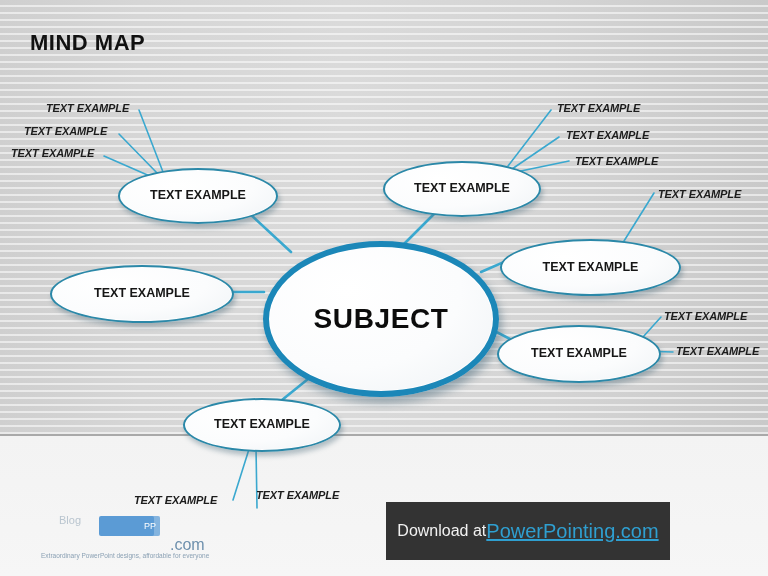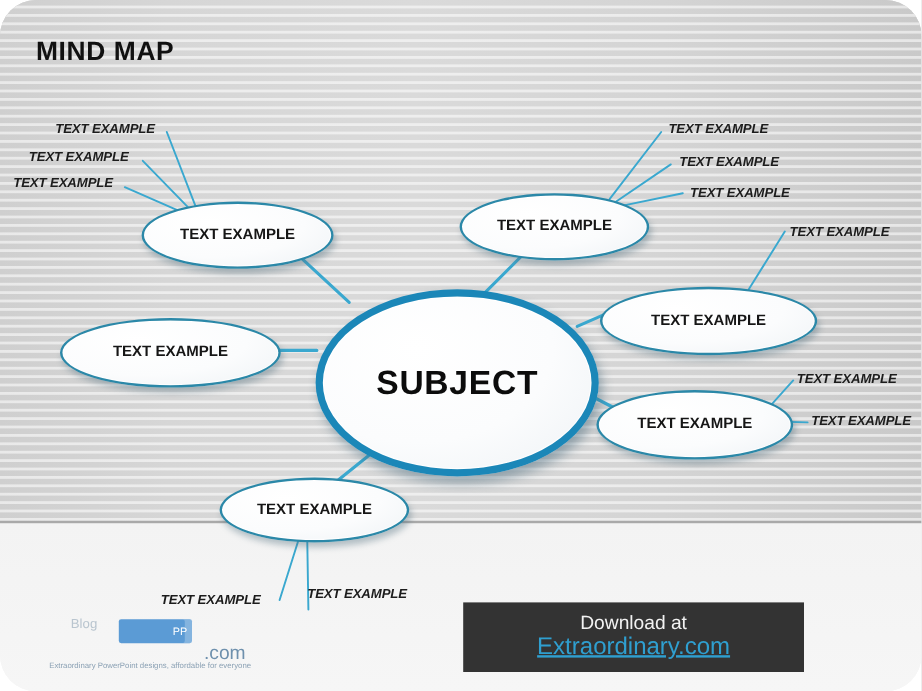--- a/index.html
+++ b/index.html
@@ -12,21 +12,20 @@
     font-family: "Liberation Sans", sans-serif;
     overflow: hidden;
   }
 
   #slide {
     position: relative;
     width: 768px;
     height: 576px;
     background: #f4f4f4;
     overflow: hidden;
-    border-radius: 30px;
   }
 
   
   .bg-upper {
     position: absolute;
     left: 0; top: 0;
     width: 768px; height: 436px;
     background-color: #d2d2d2;
     background-image:
       linear-gradient(to bottom,
@@ -112,21 +111,21 @@
 
   
   .download-box {
     position: absolute;
     left: 386px;
     top: 502px;
     width: 284px;
     height: 58px;
     background: #333333;
     display: flex;
-    flex-direction: column;
+    flex-direction: row;
     align-items: center;
     justify-content: center;
   }
   .download-label {
     color: #f2f2f2;
     font-size: 16px;
     line-height: 1.1;
   }
   .download-link {
     color: #2f9fd0;
@@ -254,21 +253,21 @@
       <div class="leaf" style="left: 575px; top: 155px;">TEXT EXAMPLE</div>
       <div class="leaf" style="left: 658px; top: 188px;">TEXT EXAMPLE</div>
       <div class="leaf" style="left: 664px; top: 310px;">TEXT EXAMPLE</div>
       <div class="leaf" style="left: 676px; top: 345px;">TEXT EXAMPLE</div>
       <div class="leaf" style="left: 134px; top: 494px;">TEXT EXAMPLE</div>
       <div class="leaf" style="left: 256px; top: 489px;">TEXT EXAMPLE</div>
     </div>
 
   <div class="download-box">
     <div class="download-label">Download at</div>
-    <div class="download-link">Extraordinary.com</div>
+    <div class="download-link">PowerPointing.com</div>
   </div>
 
   <div class="logo">
     <div class="logo-blog">Blog</div>
     <div class="logo-mark">PP</div>
     <div class="logo-tld">.com</div>
     <div class="logo-tagline">Extraordinary PowerPoint designs, affordable for everyone</div>
   </div>
 
 </div>

